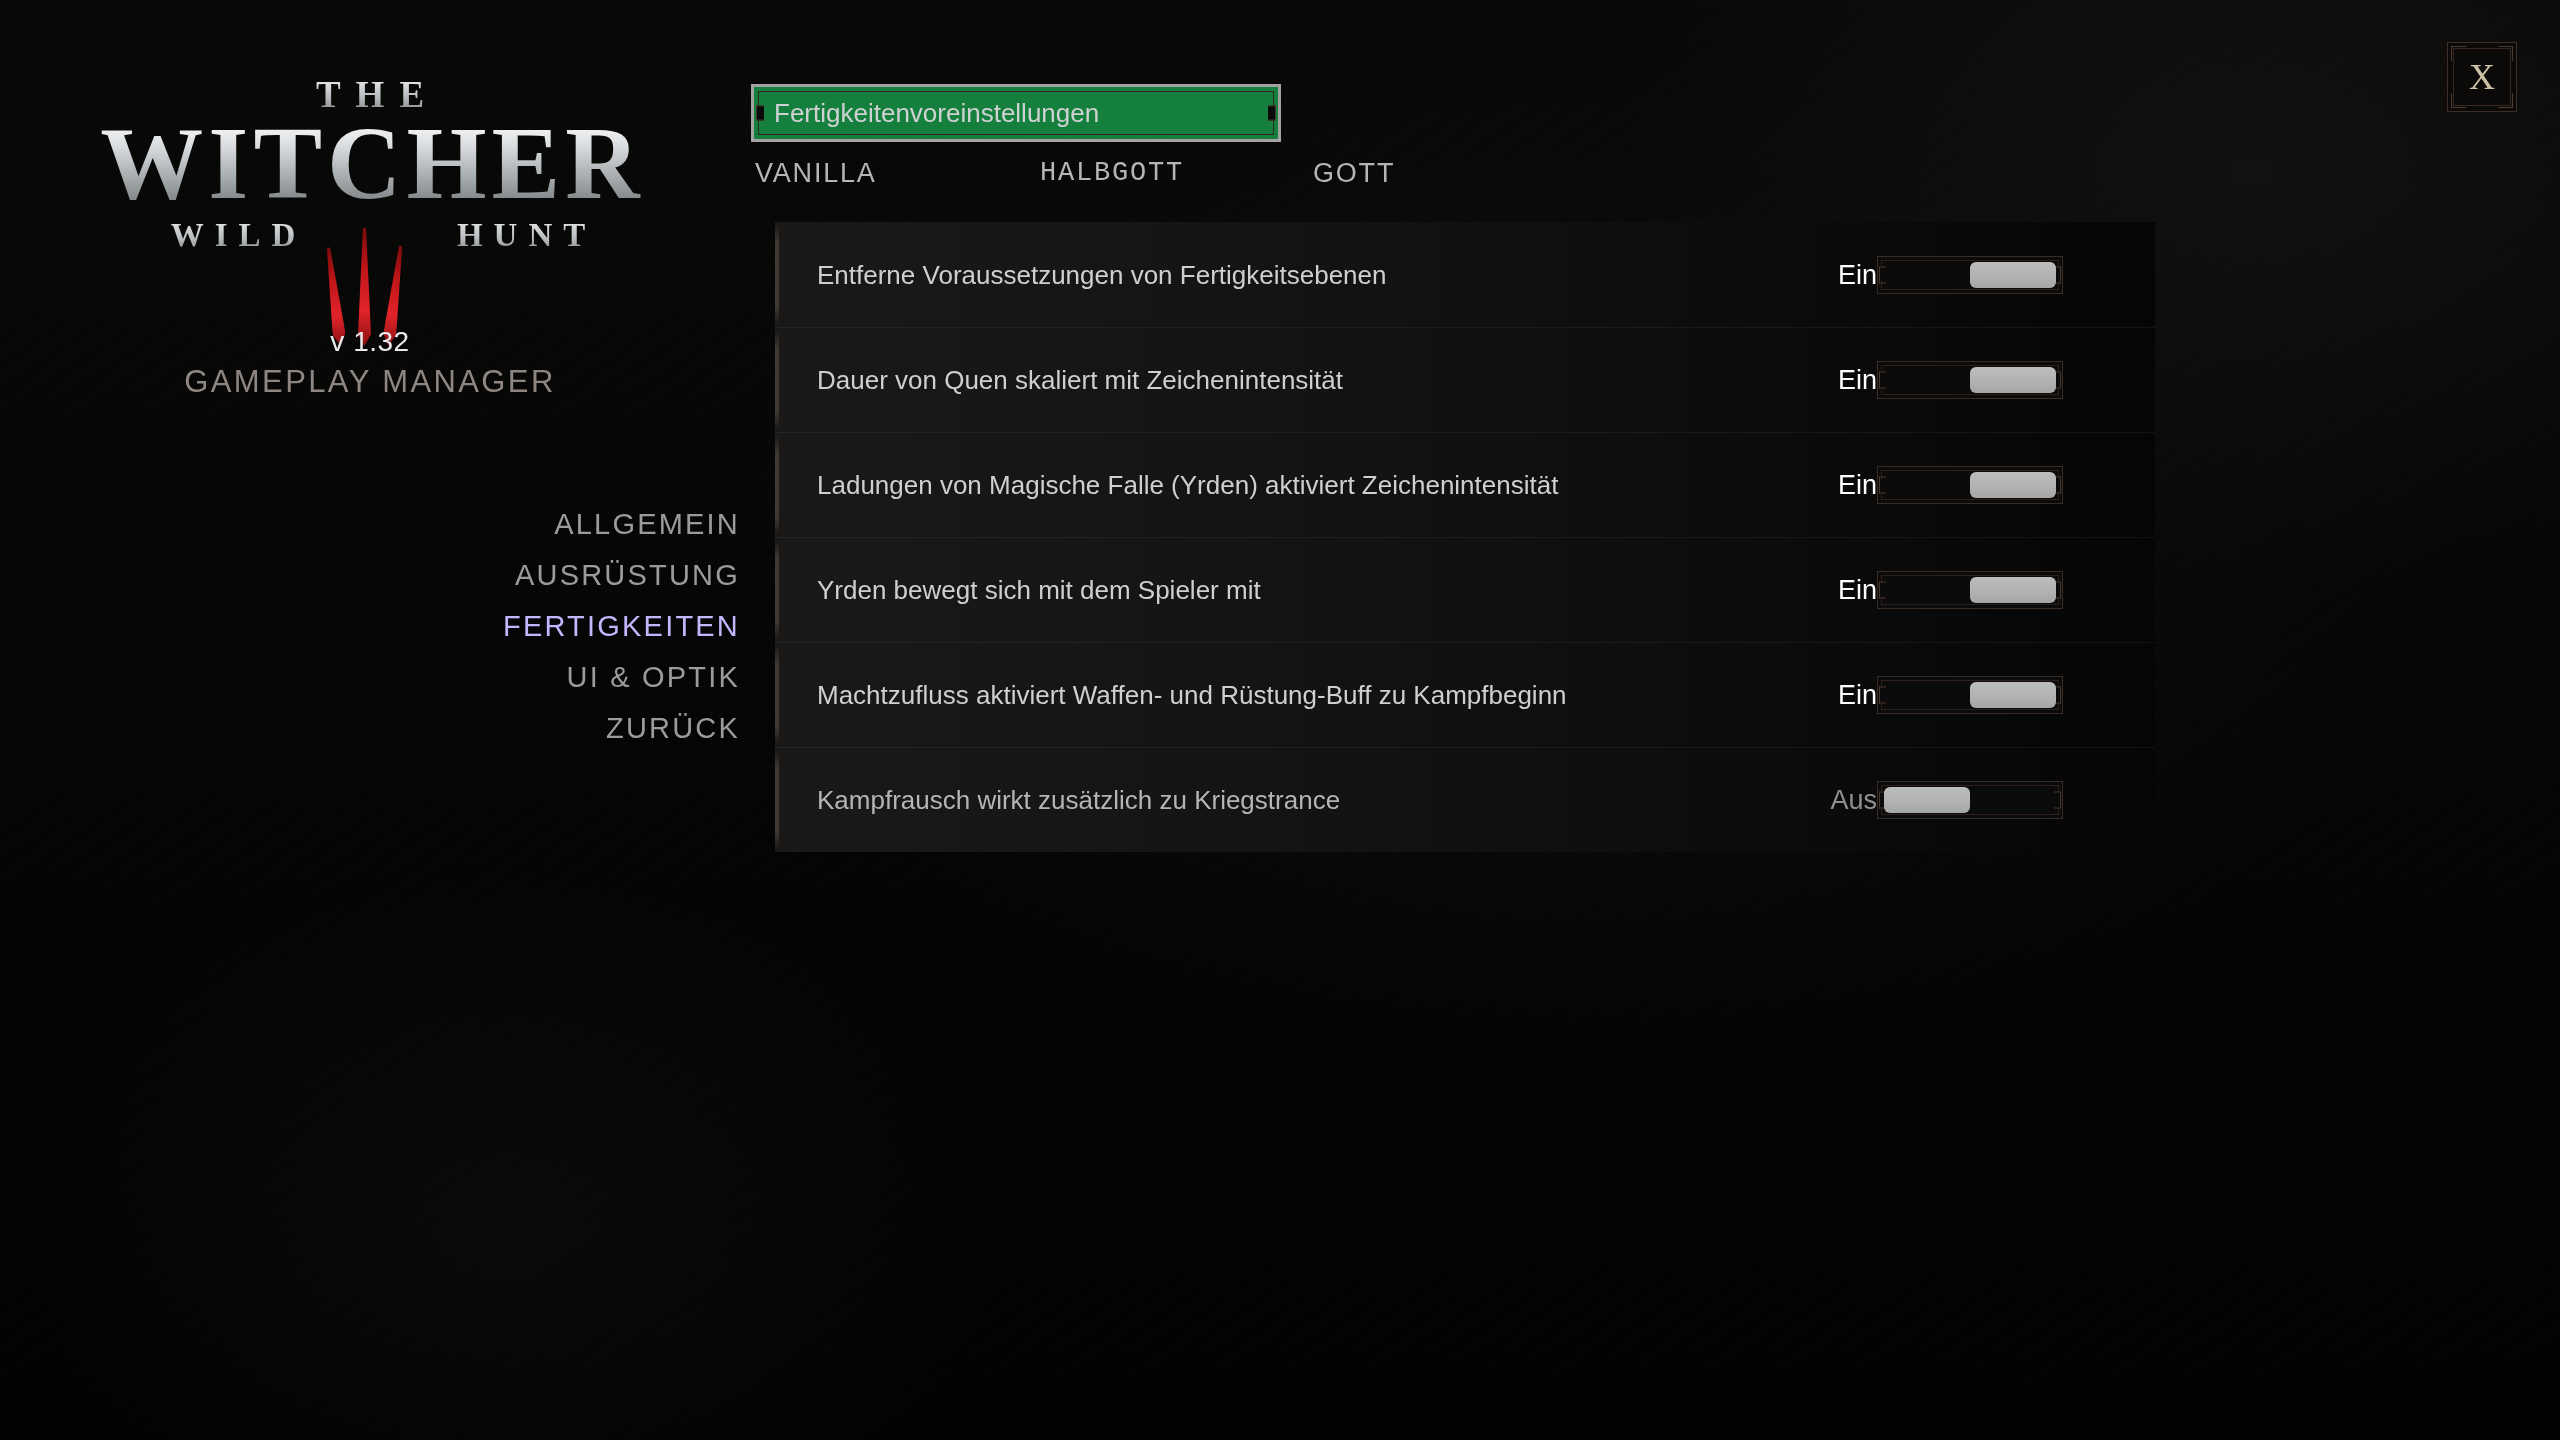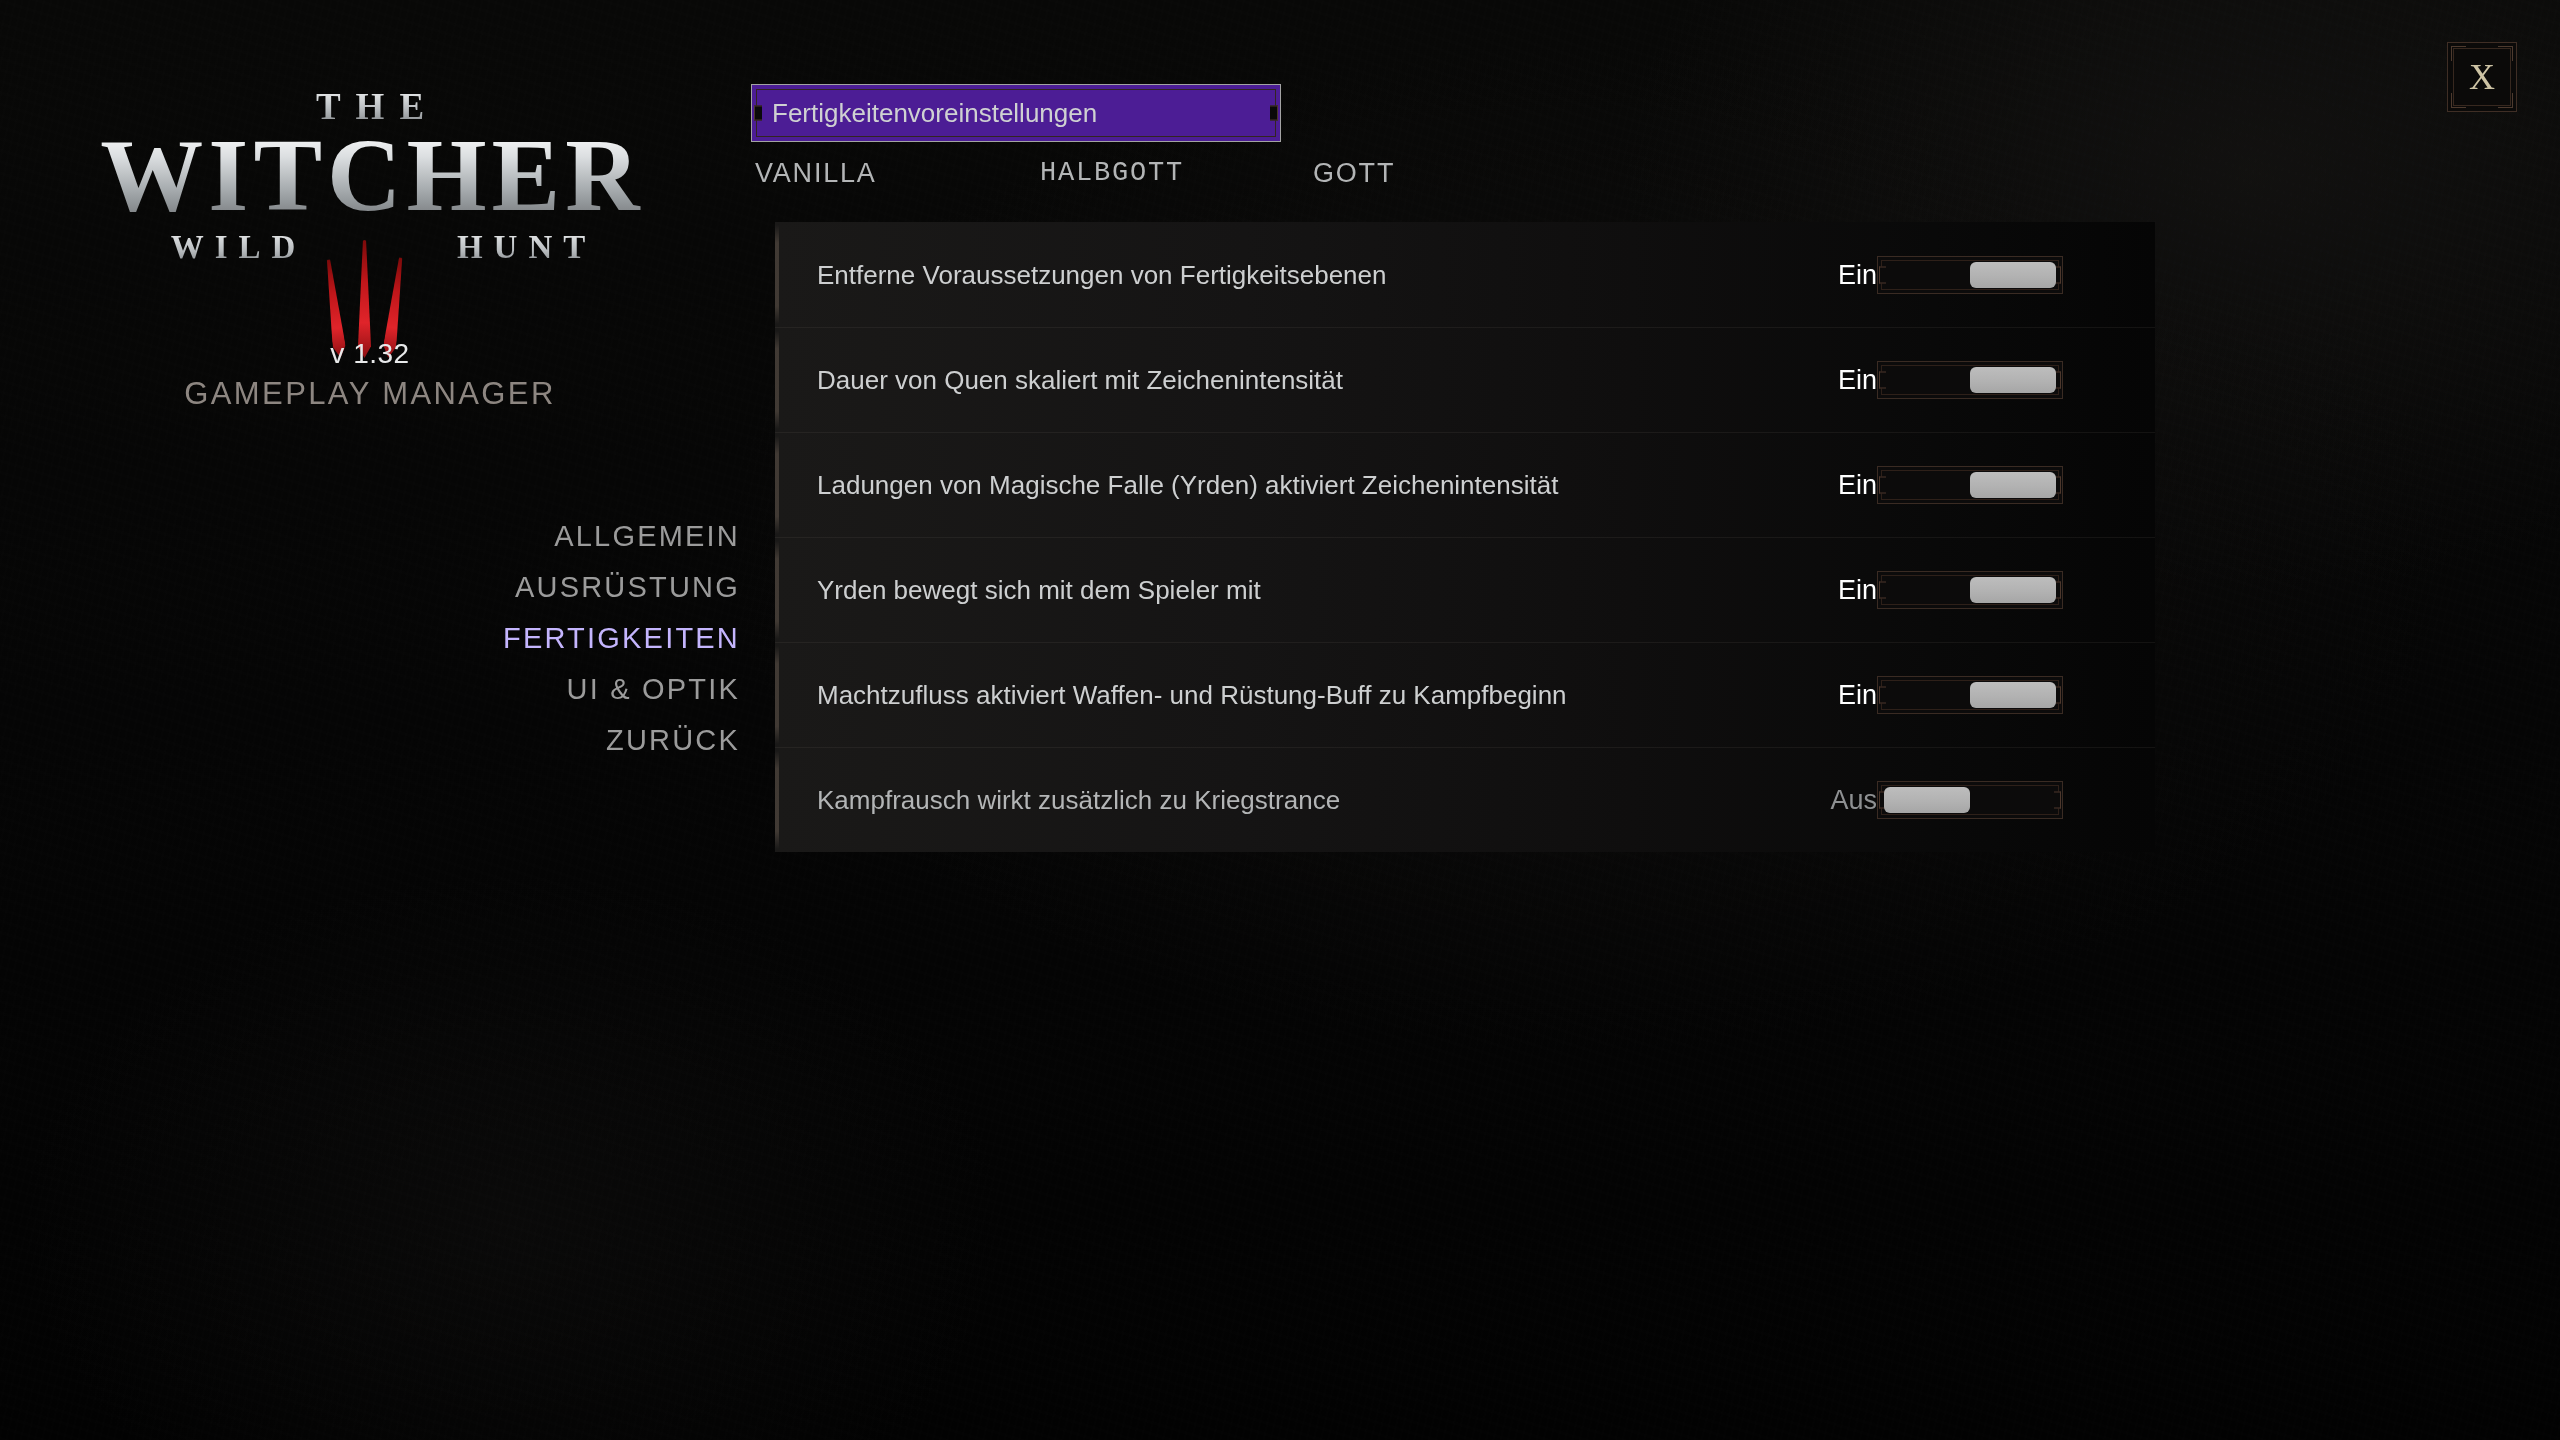--- a/index.html
+++ b/index.html
@@ -33,21 +33,21 @@
     opacity: 0.35;
     background-image:
       repeating-linear-gradient(103deg, rgba(255,255,255,0.012) 0px, rgba(255,255,255,0.012) 2px, rgba(0,0,0,0) 2px, rgba(0,0,0,0) 7px),
       repeating-linear-gradient(17deg, rgba(255,255,255,0.010) 0px, rgba(255,255,255,0.010) 3px, rgba(0,0,0,0) 3px, rgba(0,0,0,0) 11px);
   }
 
   
   .left-panel {
     position: absolute;
     left: 0;
-    top: 16px;
+    top: 4px;
     width: 740px;
     height: 1028px;
   }
   .logo-wrap {
     position: absolute;
     left: 0;
     top: 72px;
     width: 740px;
     text-align: center;
   }
@@ -165,22 +165,22 @@
     width: 1820px;
     height: 1440px;
   }
 
   .preset-box {
     position: absolute;
     left: 11px;
     top: 84px;
     width: 530px;
     height: 58px;
-    background: #4c1d95;
-    border: 1px solid #a3a3a3;
+    background: #15803d;
+    border: 3px solid #a3a3a3;
     box-sizing: border-box;
     cursor: pointer;
   }
   .preset-box::before {
     content: "";
     position: absolute;
     left: 4px; top: 4px; right: 4px; bottom: 4px;
     border: 1px solid #332520;
     pointer-events: none;
   }

